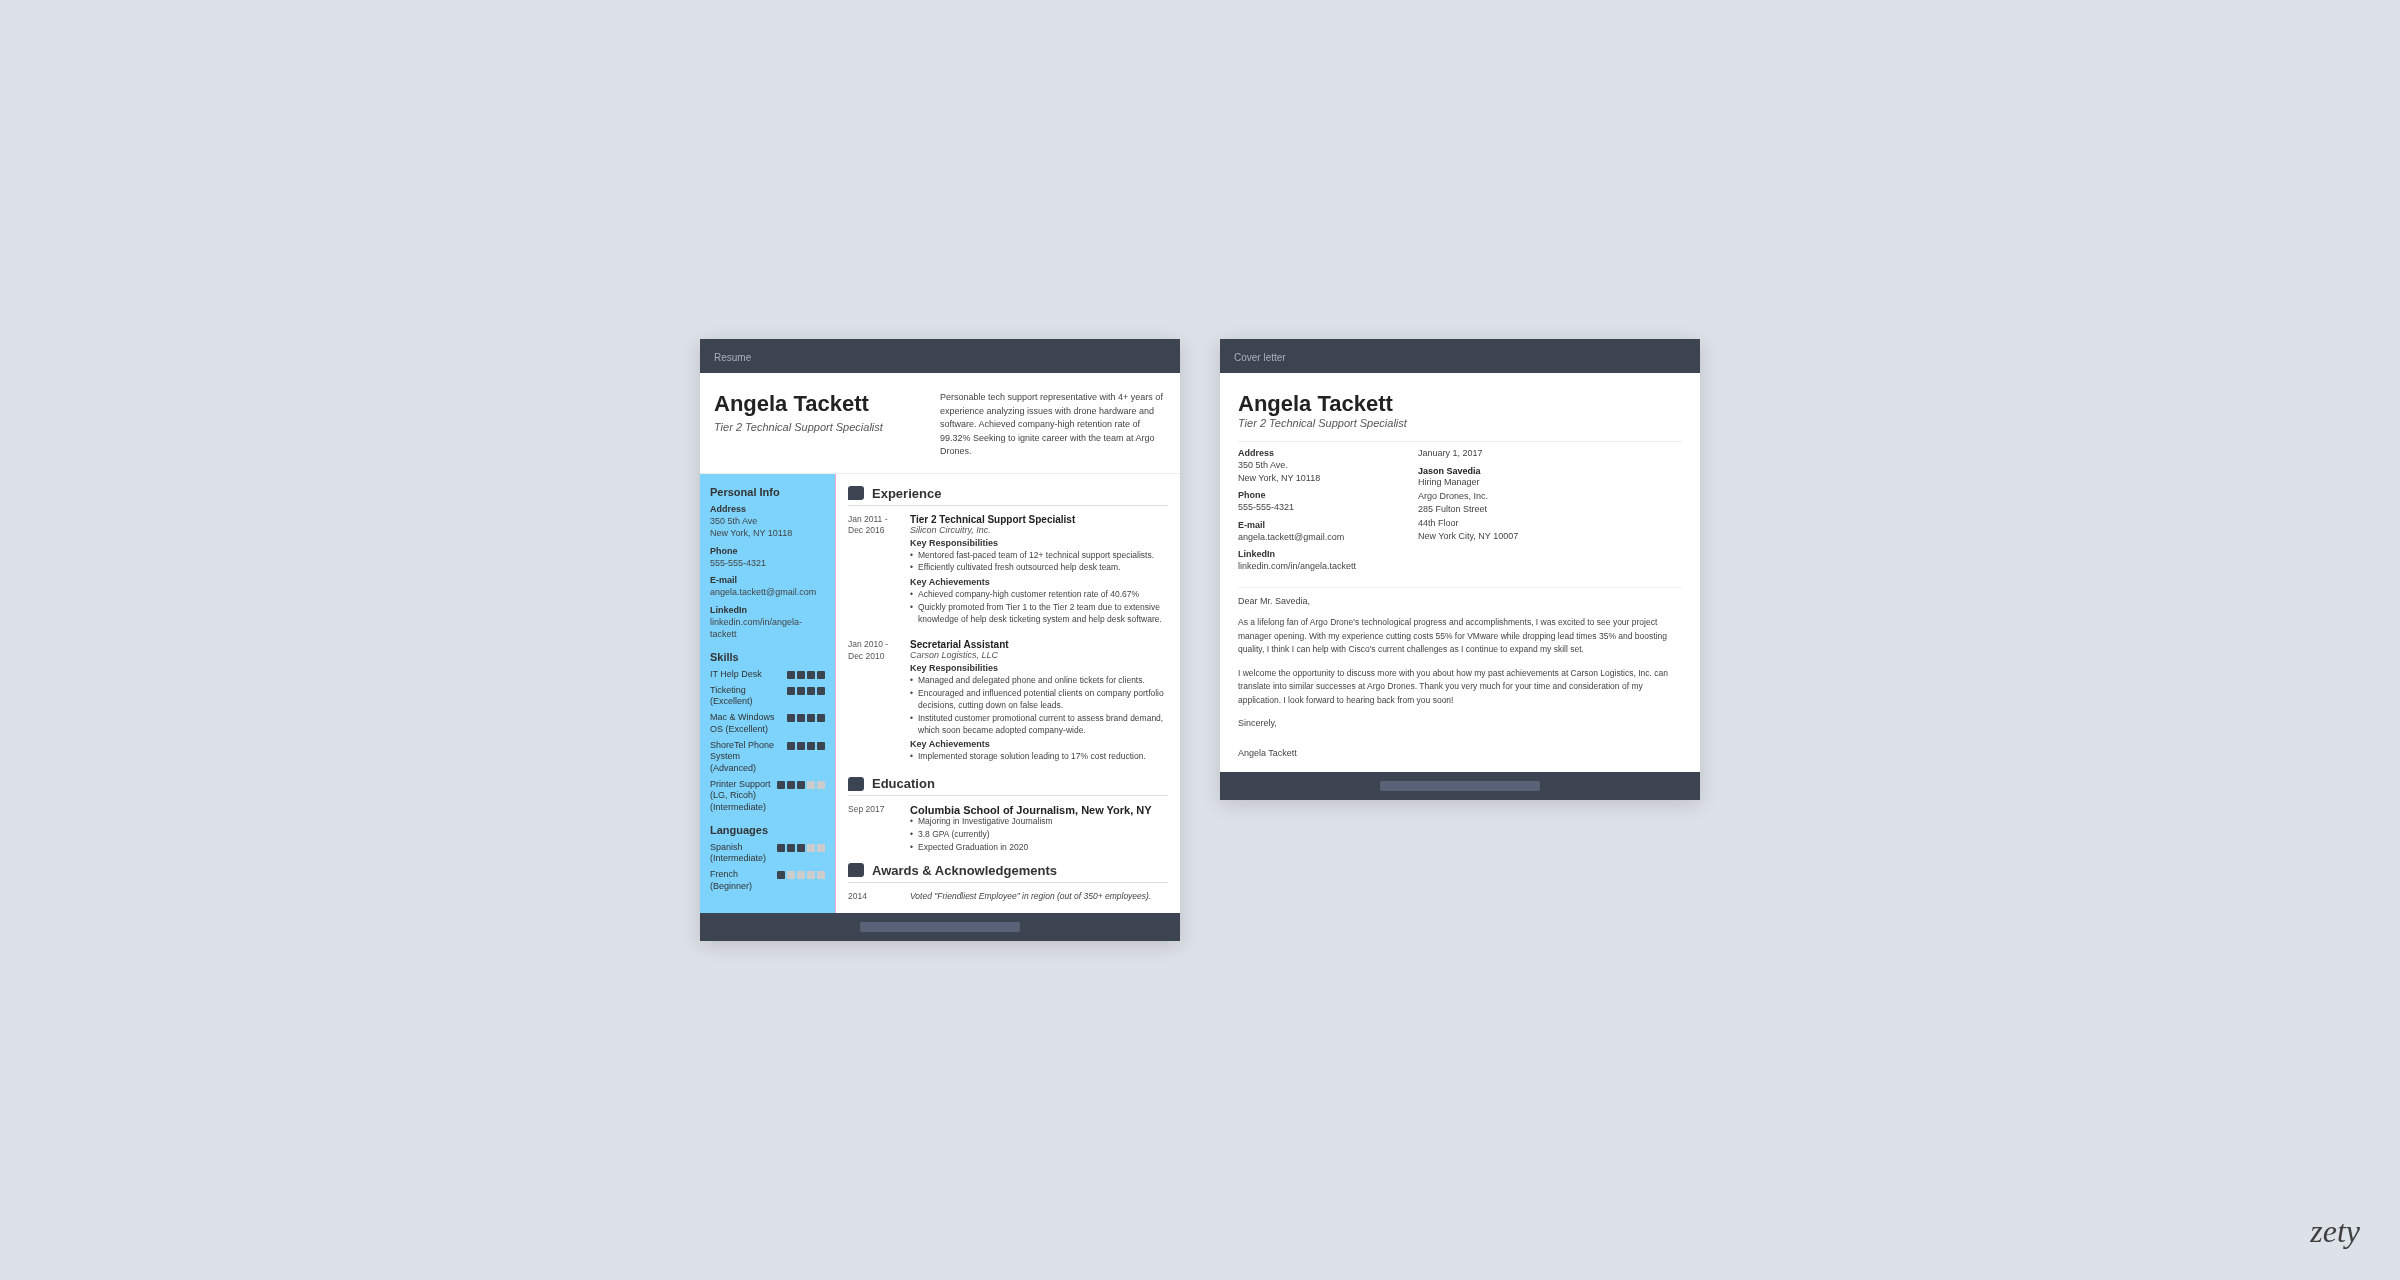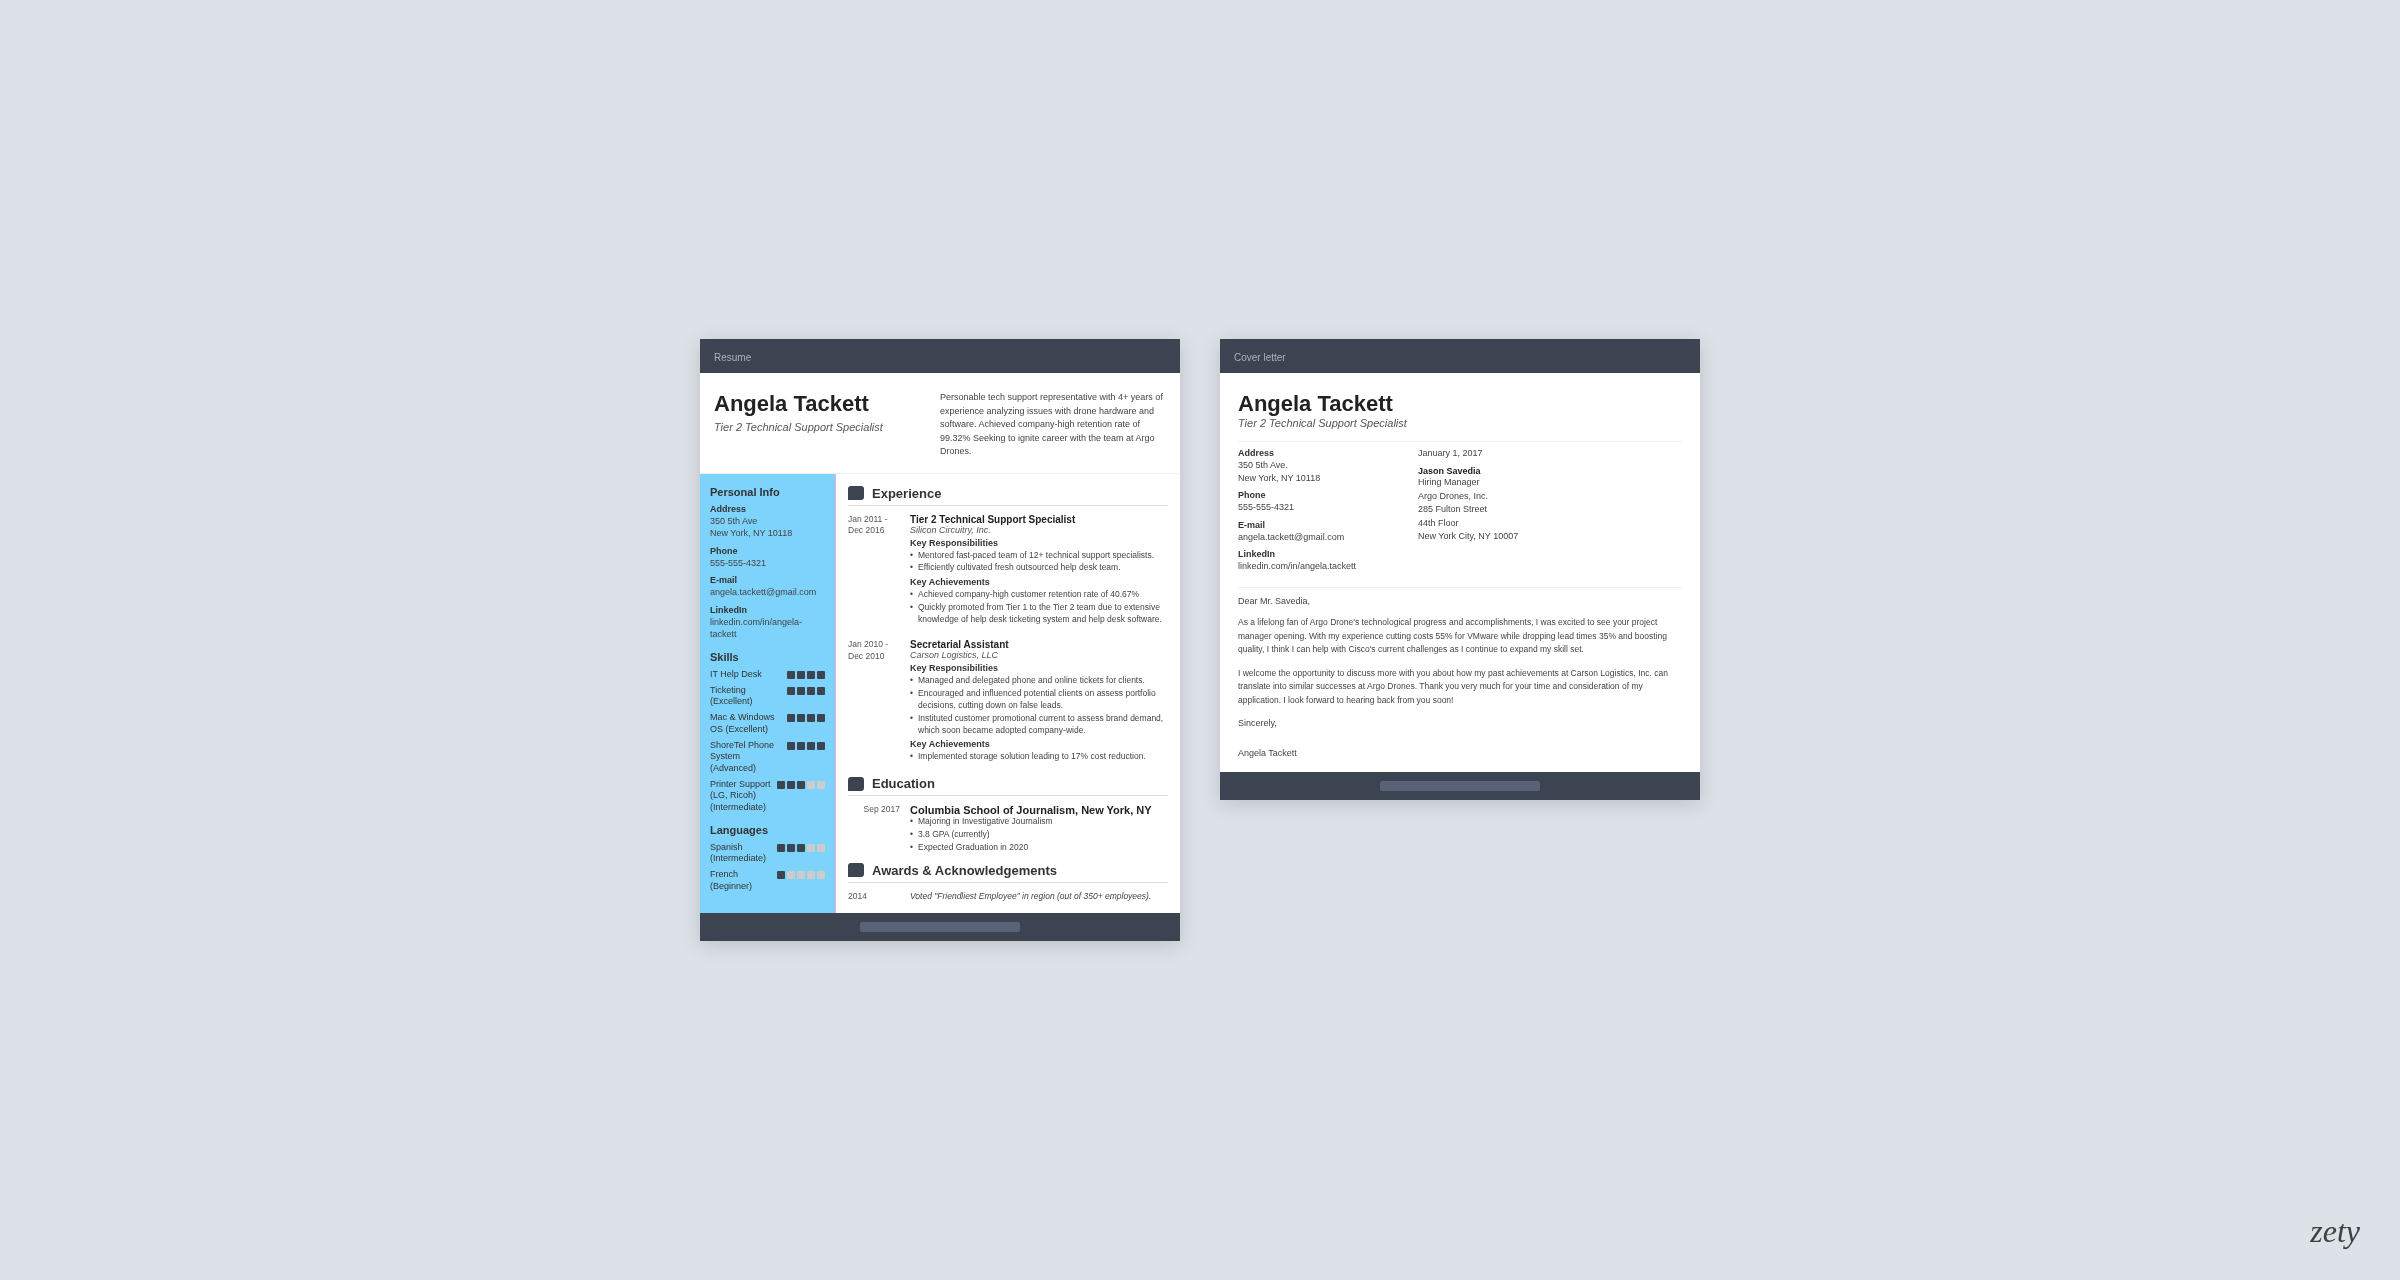--- a/index.html
+++ b/index.html
@@ -196,21 +196,20 @@
     }
     .edu-entry {
       display: flex;
       gap: 10px;
       margin-bottom: 8px;
     }
     .edu-date {
       font-size: 8.5px;
       color: #555;
       min-width: 52px;
-      text-align: right;
     }
     .edu-content {
       flex: 1;
     }
     .edu-school {
       font-size: 11px;
       font-weight: bold;
       color: #222;
     }
     .awards-entry {
@@ -471,21 +470,21 @@
               </div>
               <div class="exp-entry">
                 <div class="exp-date" style="white-space: pre-line;">Jan 2010 -
 Dec 2010</div>
                 <div class="exp-content">
     <div class="exp-job-title">Secretarial Assistant</div>
     <div class="exp-company">Carson Logistics, LLC</div>
     <div class="exp-sub-title">Key Responsibilities</div>
     <ul class="exp-bullets">
       <li>Managed and delegated phone and online tickets for clients.</li>
-                    <li>Encouraged and influenced potential clients on assess portfolio decisions, cutting down on false leads.</li>
+                    <li>Encouraged and influenced potential clients on company portfolio decisions, cutting down on false leads.</li>
                     <li>Instituted customer promotional current to assess brand demand, which soon became adopted company-wide.</li>
     </ul>
     <div class="exp-sub-title">Key Achievements</div>
     <ul class="exp-bullets">
       <li>Implemented storage solution leading to 17% cost reduction.</li>
     </ul>
   </div>
               </div>
             </div>
 

